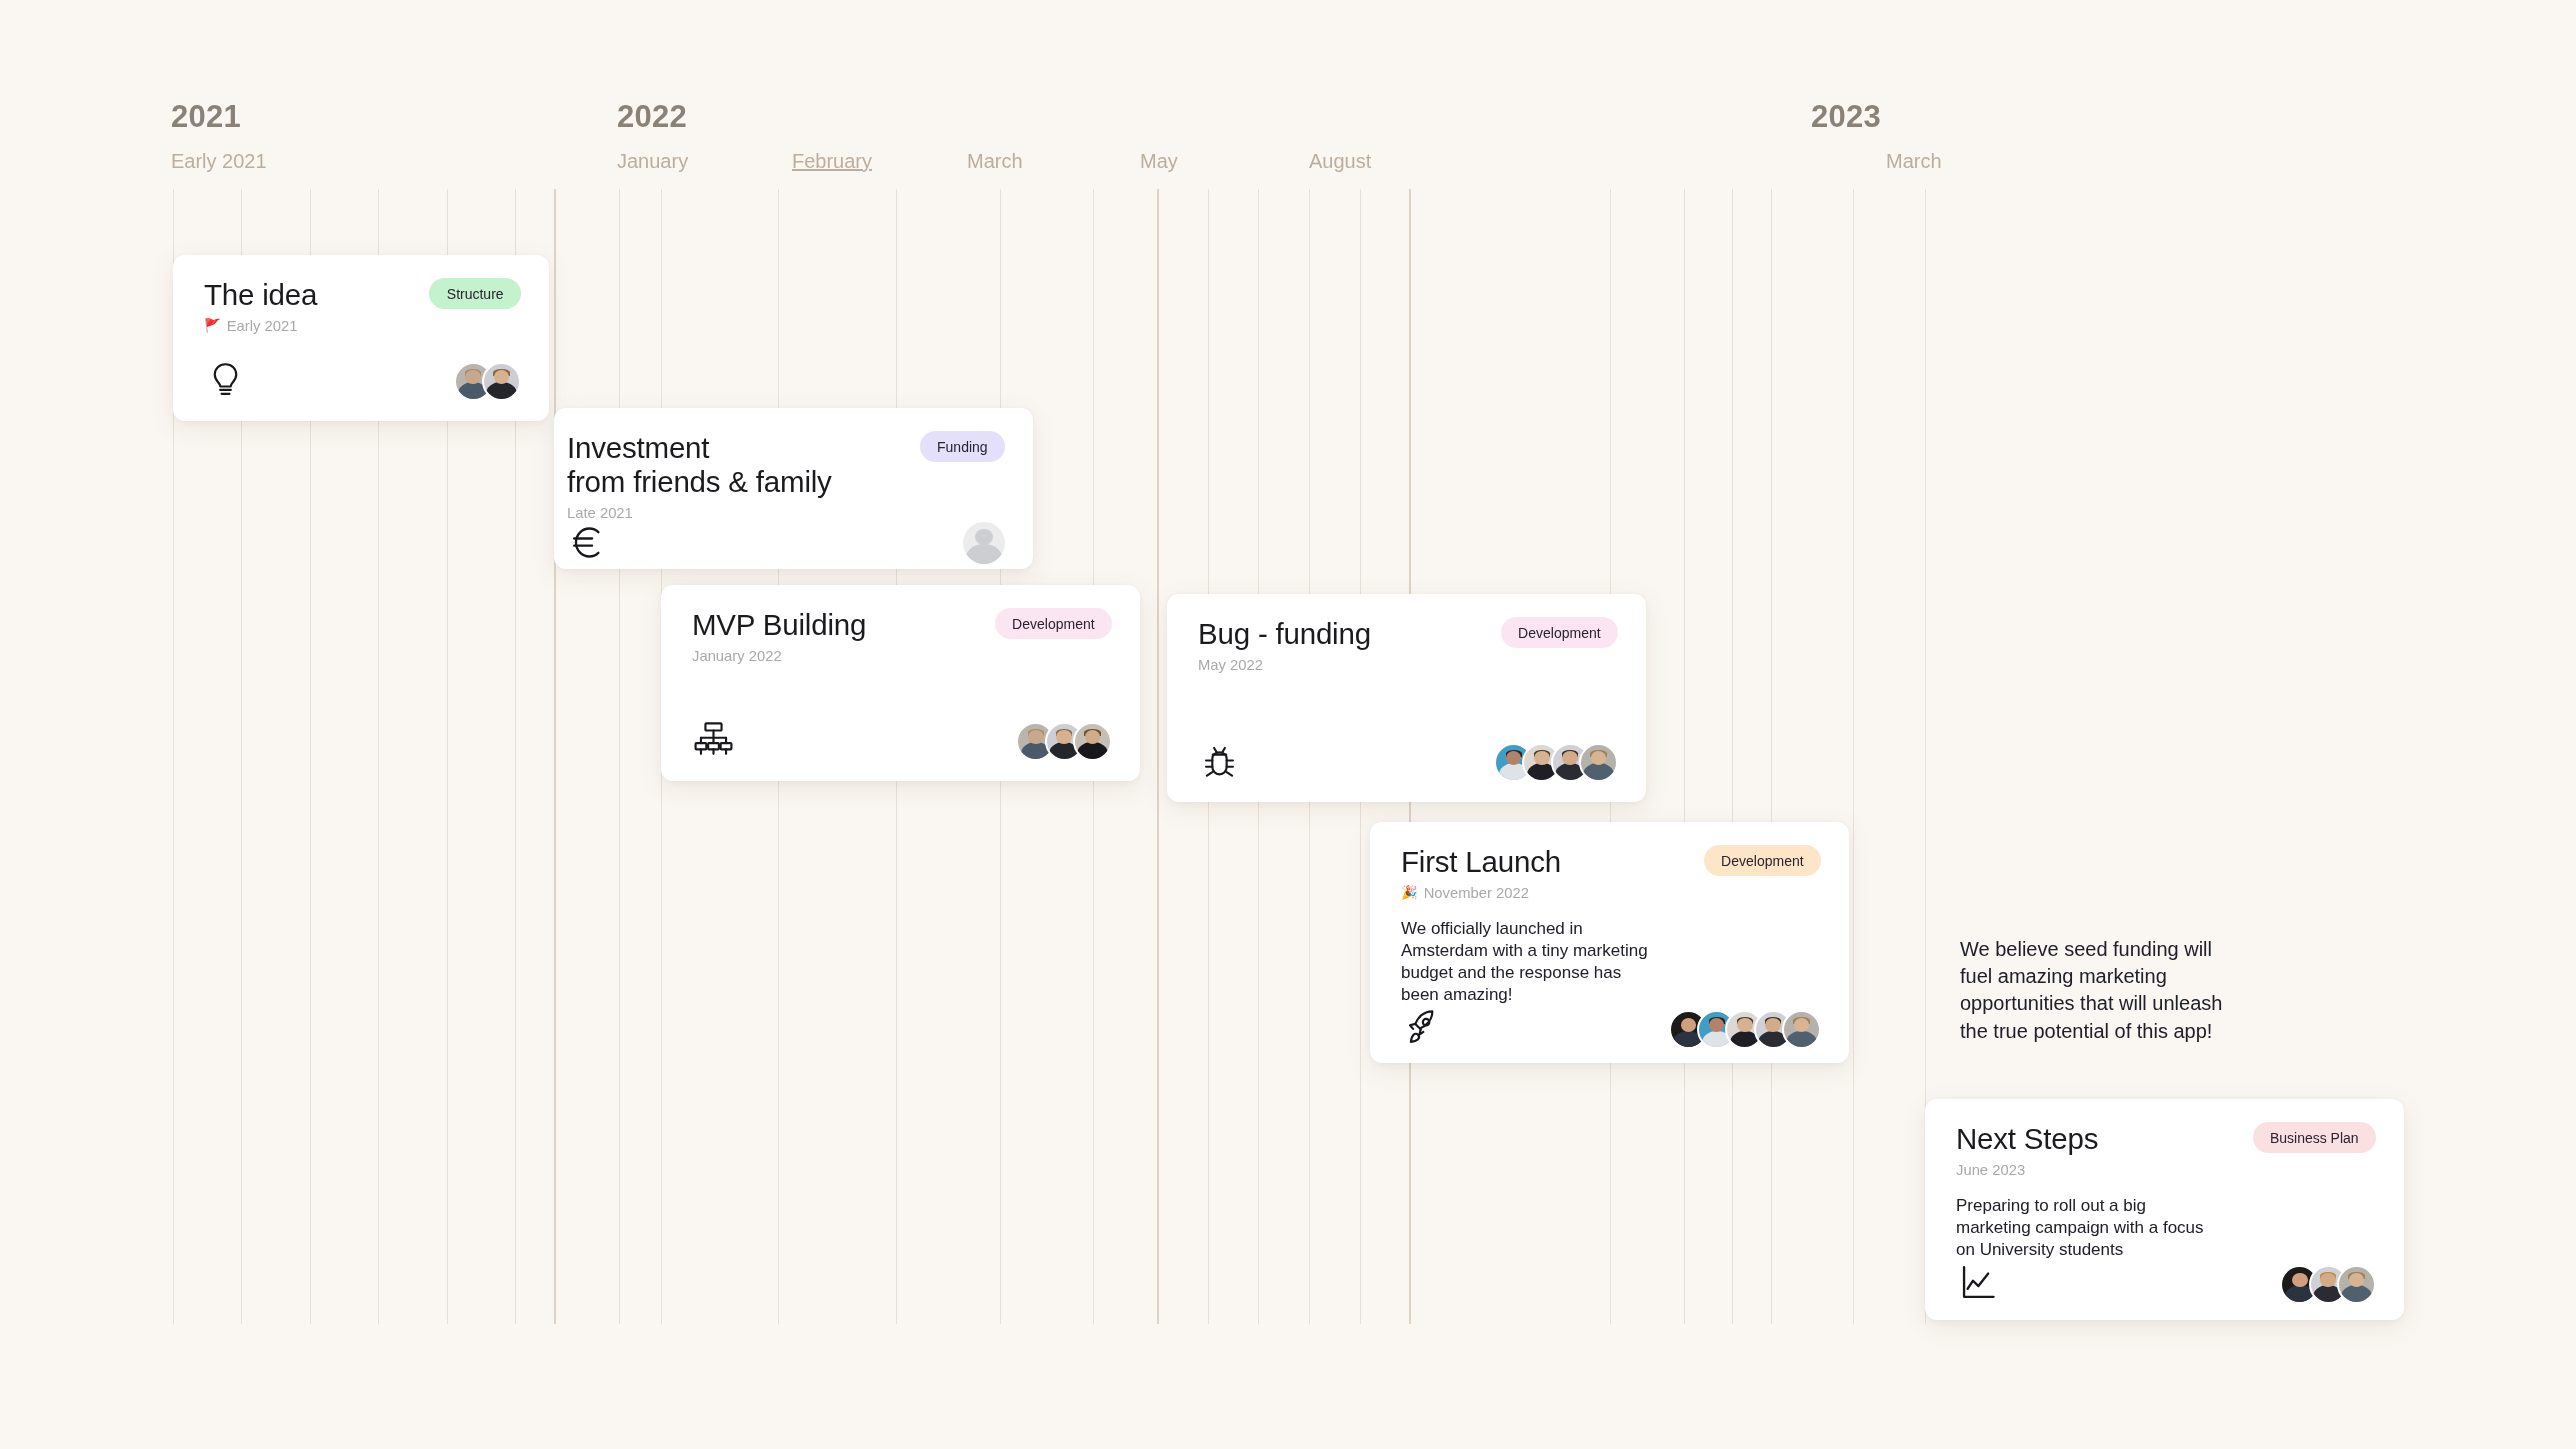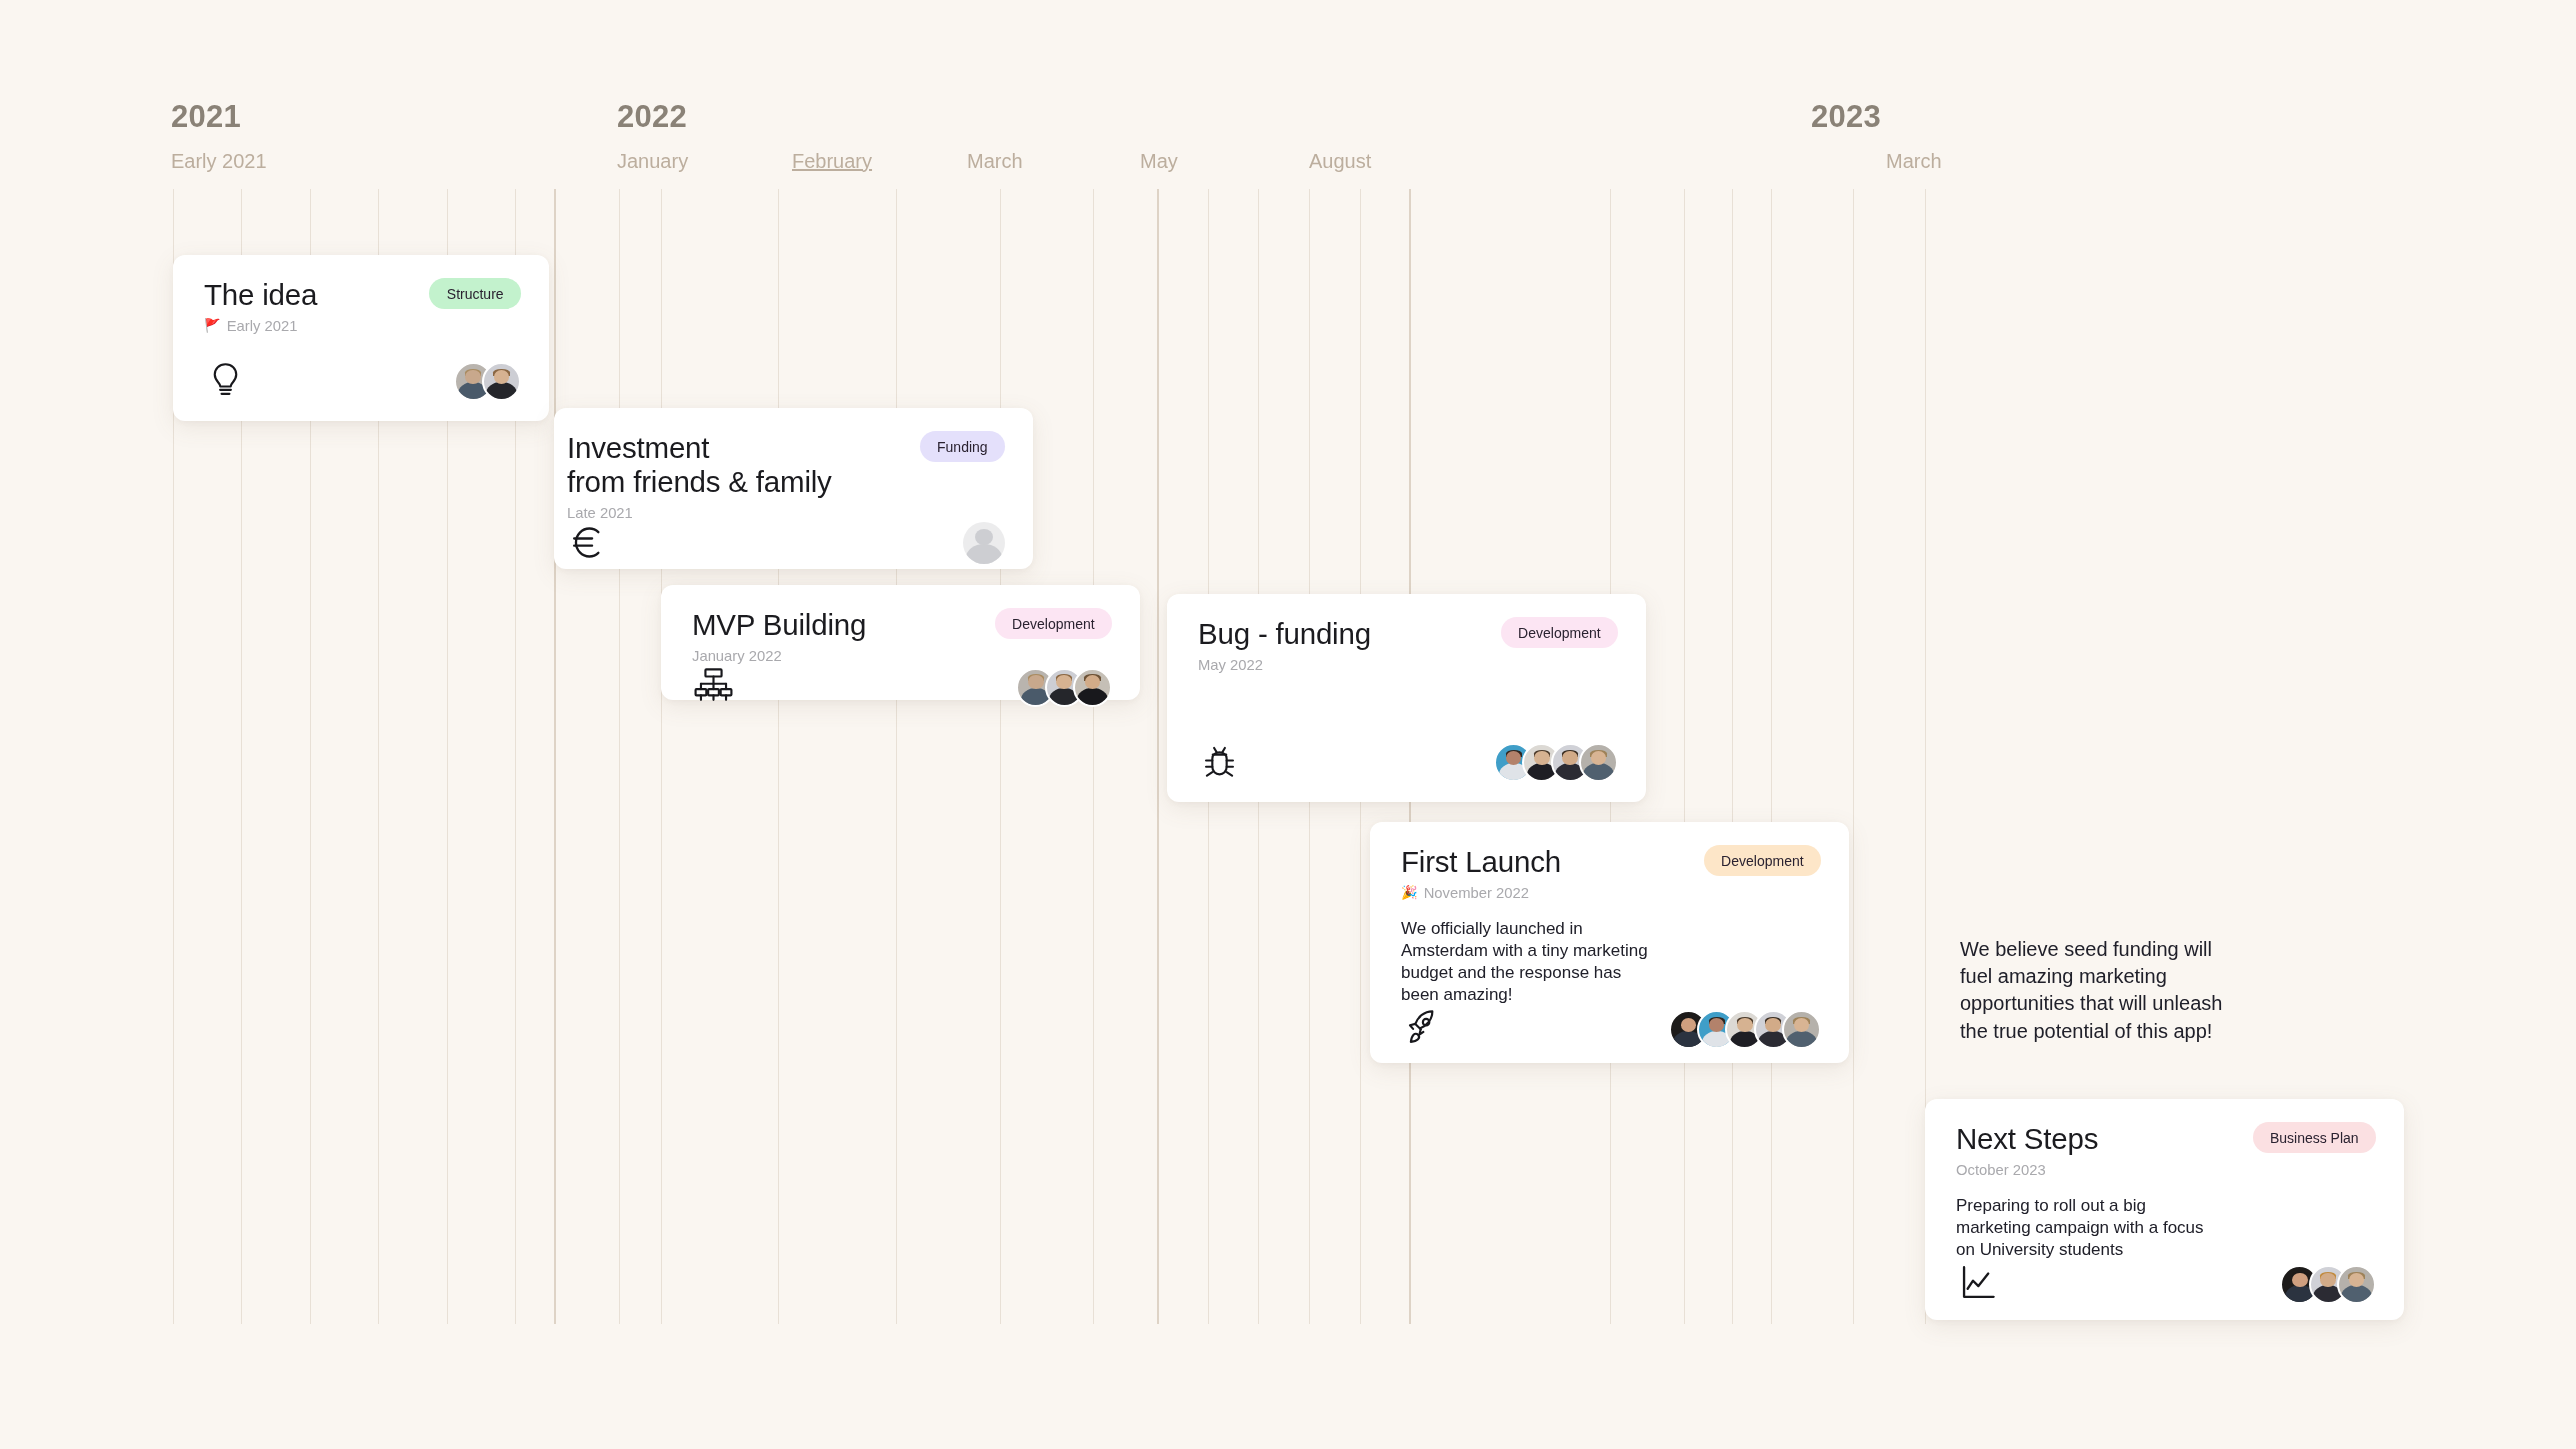--- a/index.html
+++ b/index.html
@@ -251,21 +251,21 @@
           </svg>
         </div>
         <div class="avatars">
           <div class="avatar placeholder">
             <div class="body"></div>
             <div class="head"></div>
           </div>
         </div>
       </div>
     </div>
-    <div class="card" style="left: 661px; top: 585px; width: 479px; height: 115px; display: flex; flex-direction: column;">
+    <div class="card" style="left: 661px; top: 585px; width: 479px; height: 196px; display: flex; flex-direction: column;">
       <div class="card-head">
         <div>
           <div class="card-title">MVP Building</div>
           <div class="card-date">
             <span>January 2022</span>
           </div>
         </div>
         <div class="badge" style="background: rgb(252, 229, 243);">Development</div>
       </div>
       <div class="card-foot">
@@ -396,21 +396,21 @@
             <div class="head" style="background: rgb(216, 180, 147);"></div>
           </div>
         </div>
       </div>
     </div>
     <div class="card" style="left: 1925px; top: 1099px; width: 479px; height: 221px; display: flex; flex-direction: column;">
       <div class="card-head">
         <div>
           <div class="card-title">Next Steps</div>
           <div class="card-date">
-            <span>October 2023</span>
+            <span>June 2023</span>
           </div>
         </div>
         <div class="badge" style="background: rgb(251, 224, 226);">Business Plan</div>
       </div>
       <div class="card-desc">Preparing to roll out a big
 marketing campaign with a focus
 on University students</div>
       <div class="card-foot">
         <div class="type-icon">
           <svg viewBox="0 0 48 48" fill="none" stroke="#18181c" stroke-width="2.6" stroke-linecap="round" stroke-linejoin="round">

